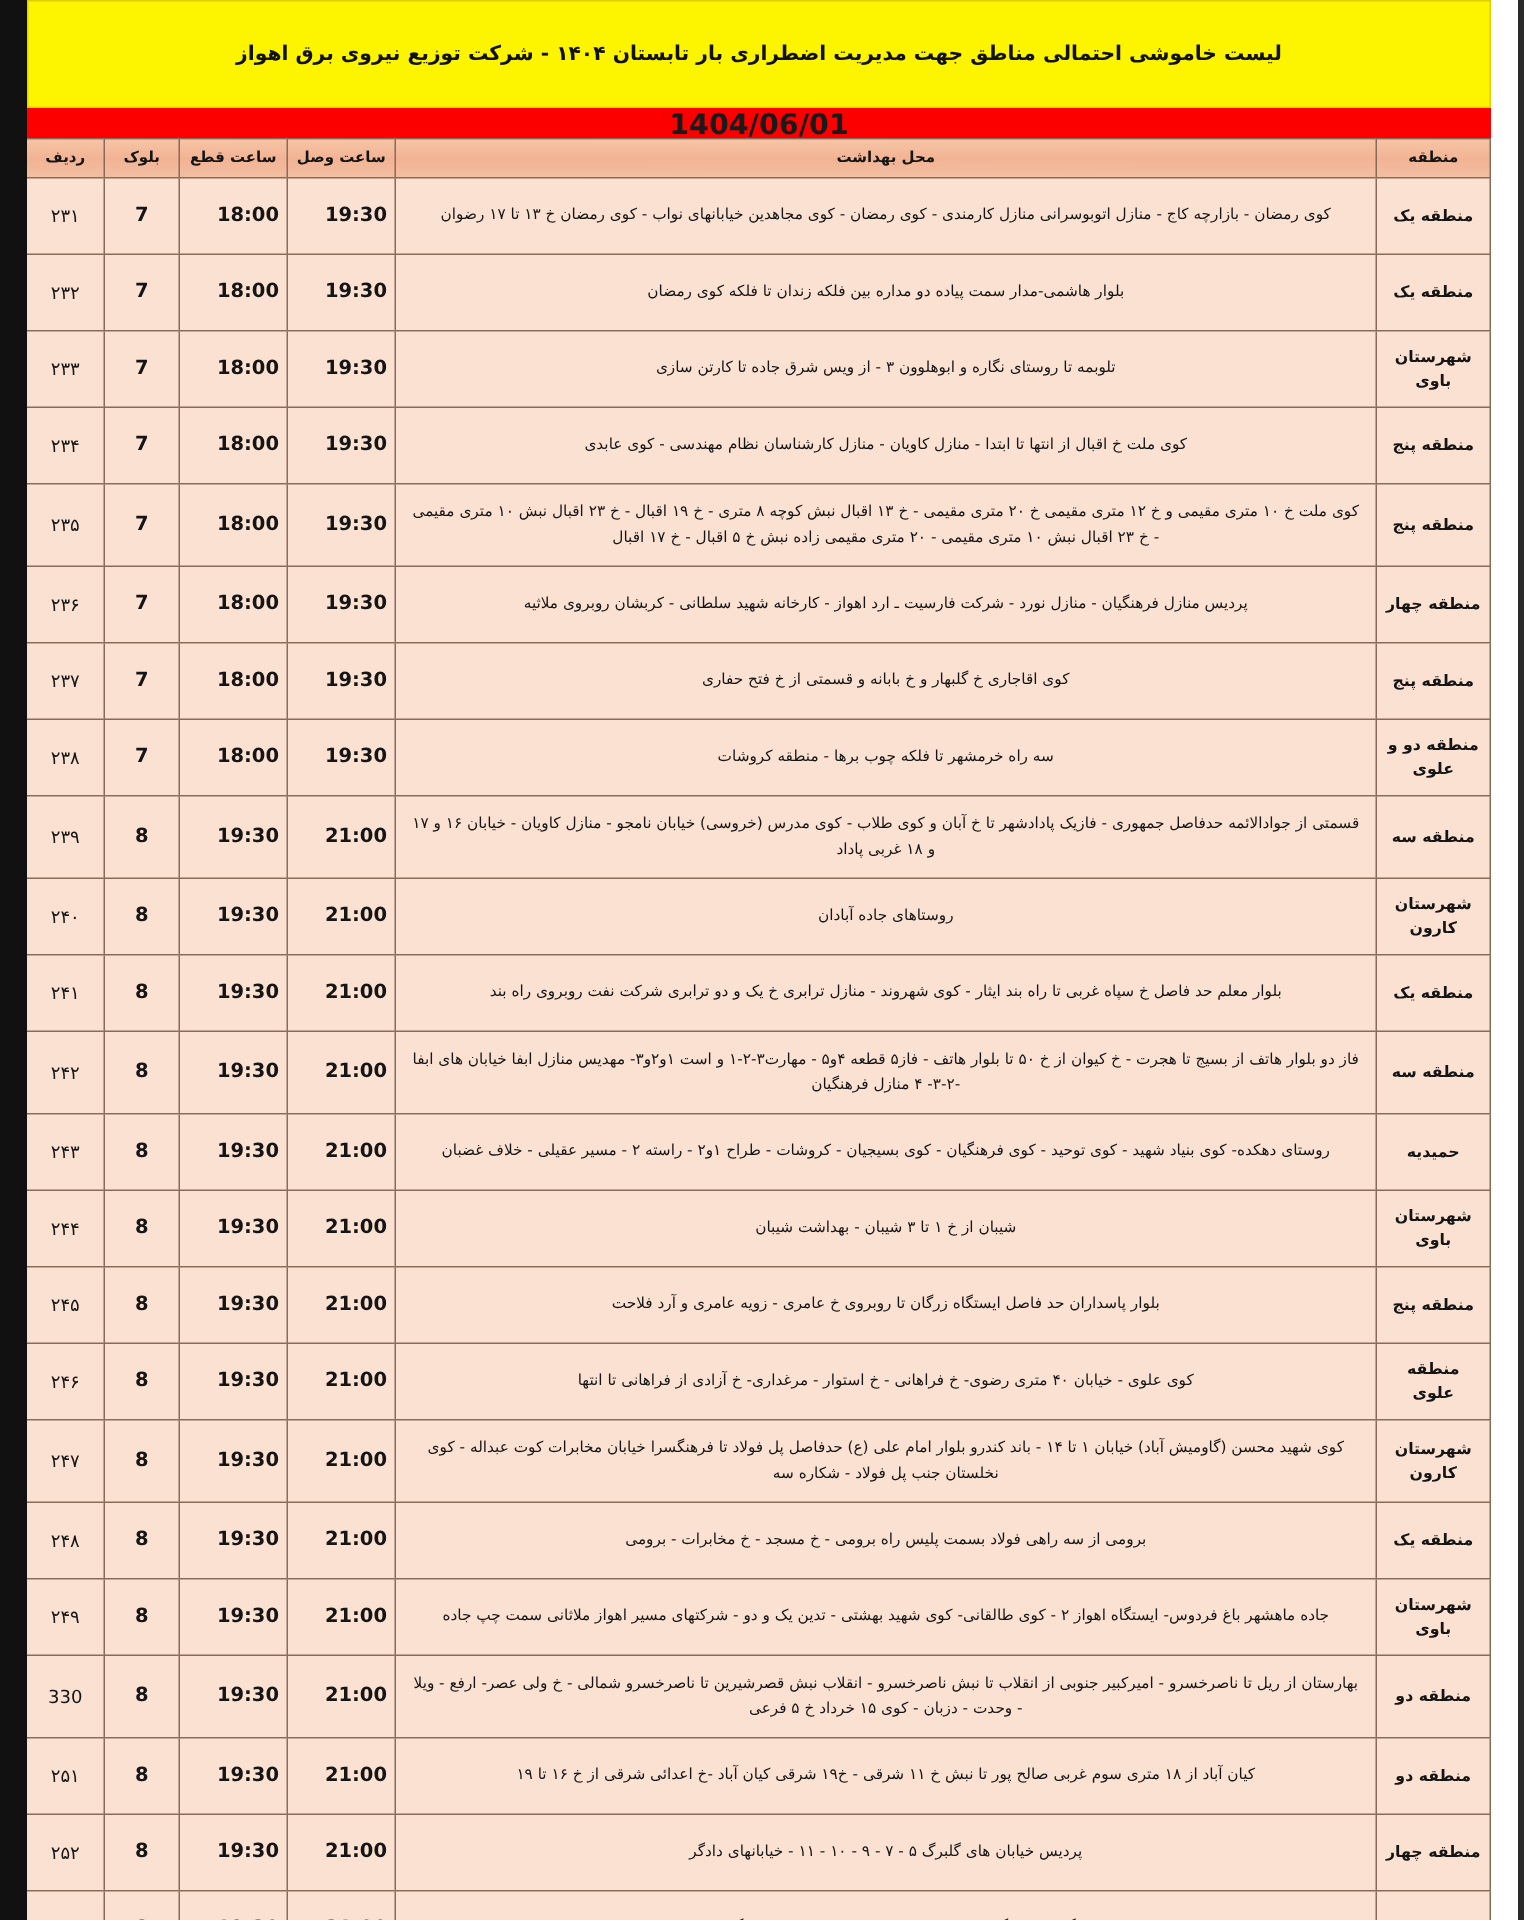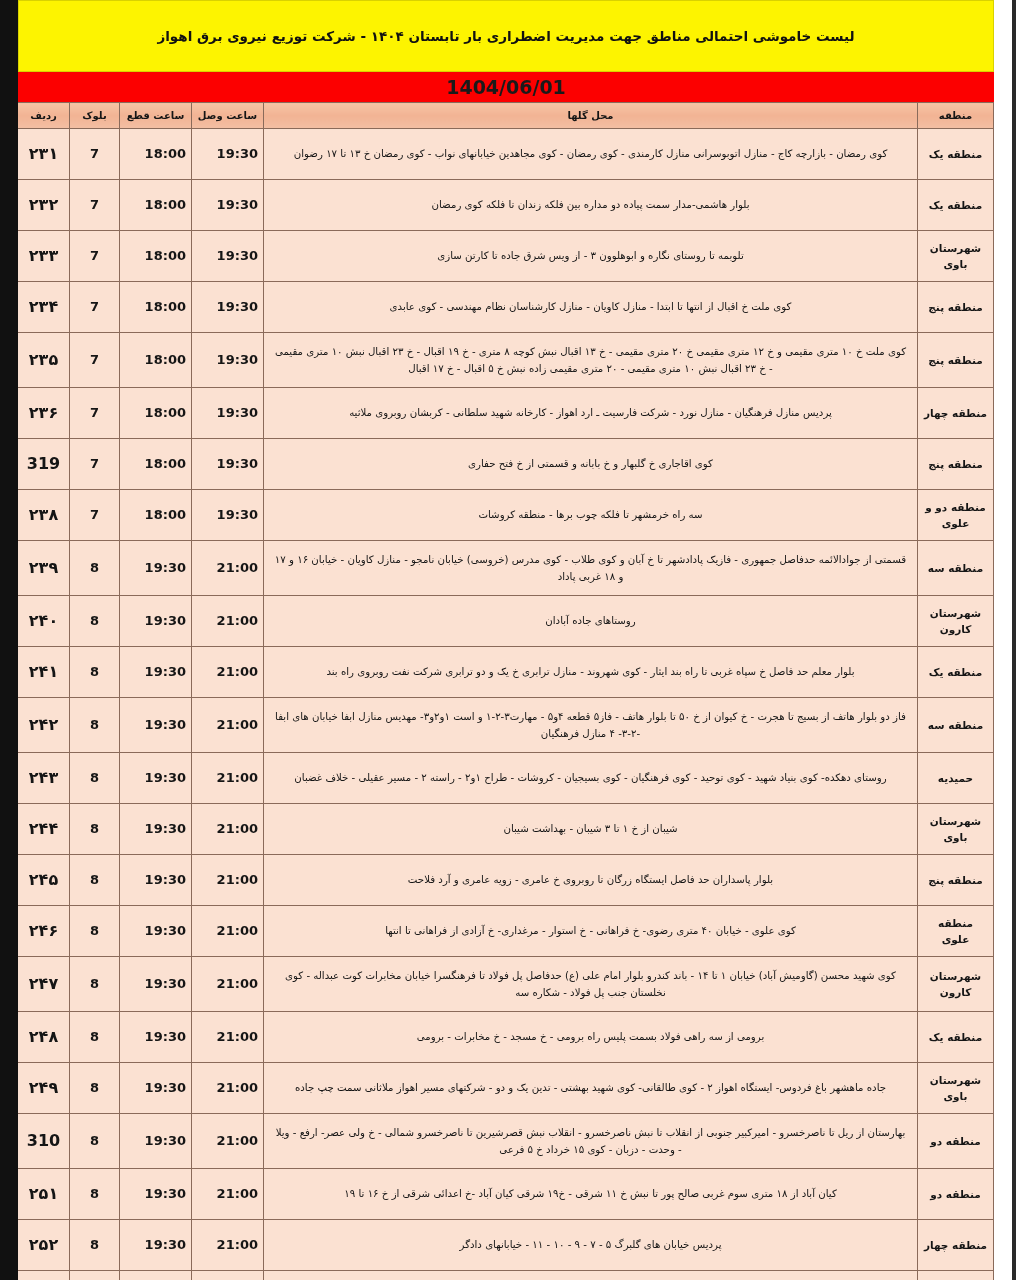--- a/index.html
+++ b/index.html
@@ -51,23 +51,22 @@
     font-size: 13.5px;
     font-weight: bold;
     color: #111111;
     letter-spacing: 0;
     white-space: nowrap;
   }
 
   
   .date-bar {
     background: #fc0000;
-    height: 30px;
+    height: 20px;
     display: flex;
-    align-items: center;
     justify-content: center;
     box-sizing: border-box;
   }
   .date-text {
     font-size: 19px;
     font-weight: bold;
     color: #1a1a1a;
     direction: ltr;
     font-family: "DejaVu Sans", "Liberation Sans", sans-serif;
   }
@@ -107,22 +106,22 @@
 
   
   col.c-radif  { width: 52px; }
   col.c-bolok  { width: 50px; }
   col.c-qat    { width: 72px; }
   col.c-vasl   { width: 72px; }
   col.c-mahal  { width: 654px; }
   col.c-mantaqe{ width: 76px; }
 
   td.radif {
-    font-size: 16px;
-    font-weight: bold;
+    font-size: 12px;
+    font-weight: normal;
   }
   td.bolok {
     font-size: 13px;
     font-weight: bold;
     direction: ltr;
   }
   td.timecell {
     font-size: 13px;
     font-weight: bold;
     direction: ltr;
@@ -161,21 +160,21 @@
         <col class="c-mantaqe">
         <col class="c-mahal">
         <col class="c-vasl">
         <col class="c-qat">
         <col class="c-bolok">
         <col class="c-radif">
       </colgroup>
       <thead>
         <tr>
           <th>منطقه</th>
-          <th>محل گلها</th>
+          <th>محل بهداشت</th>
           <th>ساعت وصل</th>
           <th>ساعت قطع</th>
           <th>بلوک</th>
           <th>ردیف</th>
         </tr>
       </thead>
       <tbody id="table-body">
           <tr>
             <td class="mantaqe">منطقه یک</td>
             <td class="mahal">کوی رمضان - بازارچه کاج - منازل اتوبوسرانی منازل کارمندی - کوی رمضان - کوی مجاهدین خیابانهای نواب - کوی رمضان خ ۱۳ تا ۱۷ رضوان</td>
@@ -223,21 +222,21 @@
             <td class="timecell">18:00</td>
             <td class="bolok">7</td>
             <td class="radif">۲۳۶</td>
           </tr>
           <tr>
             <td class="mantaqe">منطقه پنج</td>
             <td class="mahal">کوی اقاجاری خ گلبهار و خ بابانه و قسمتی از خ فتح حفاری</td>
             <td class="timecell">19:30</td>
             <td class="timecell">18:00</td>
             <td class="bolok">7</td>
-            <td class="radif">319</td>
+            <td class="radif">۲۳۷</td>
           </tr>
           <tr>
             <td class="mantaqe">منطقه دو و علوی</td>
             <td class="mahal">سه راه خرمشهر تا فلکه چوب برها  - منطقه کروشات</td>
             <td class="timecell">19:30</td>
             <td class="timecell">18:00</td>
             <td class="bolok">7</td>
             <td class="radif">۲۳۸</td>
           </tr>
           <tr class="tall">
@@ -327,21 +326,21 @@
             <td class="timecell">19:30</td>
             <td class="bolok">8</td>
             <td class="radif">۲۴۹</td>
           </tr>
           <tr class="tall">
             <td class="mantaqe">منطقه دو</td>
             <td class="mahal">بهارستان از ریل تا ناصرخسرو - امیرکبیر جنوبی از انقلاب تا نبش ناصرخسرو - انقلاب نبش قصرشیرین تا ناصرخسرو شمالی - خ ولی عصر- ارفع - ویلا - وحدت - دزبان - کوی ۱۵ خرداد خ ۵ فرعی</td>
             <td class="timecell">21:00</td>
             <td class="timecell">19:30</td>
             <td class="bolok">8</td>
-            <td class="radif">310</td>
+            <td class="radif">330</td>
           </tr>
           <tr>
             <td class="mantaqe">منطقه دو</td>
             <td class="mahal">کیان آباد از ۱۸ متری سوم غربی صالح پور تا نبش خ ۱۱ شرقی - خ۱۹ شرقی کیان آباد -خ اعدائی شرقی از خ ۱۶ تا ۱۹</td>
             <td class="timecell">21:00</td>
             <td class="timecell">19:30</td>
             <td class="bolok">8</td>
             <td class="radif">۲۵۱</td>
           </tr>
           <tr>

